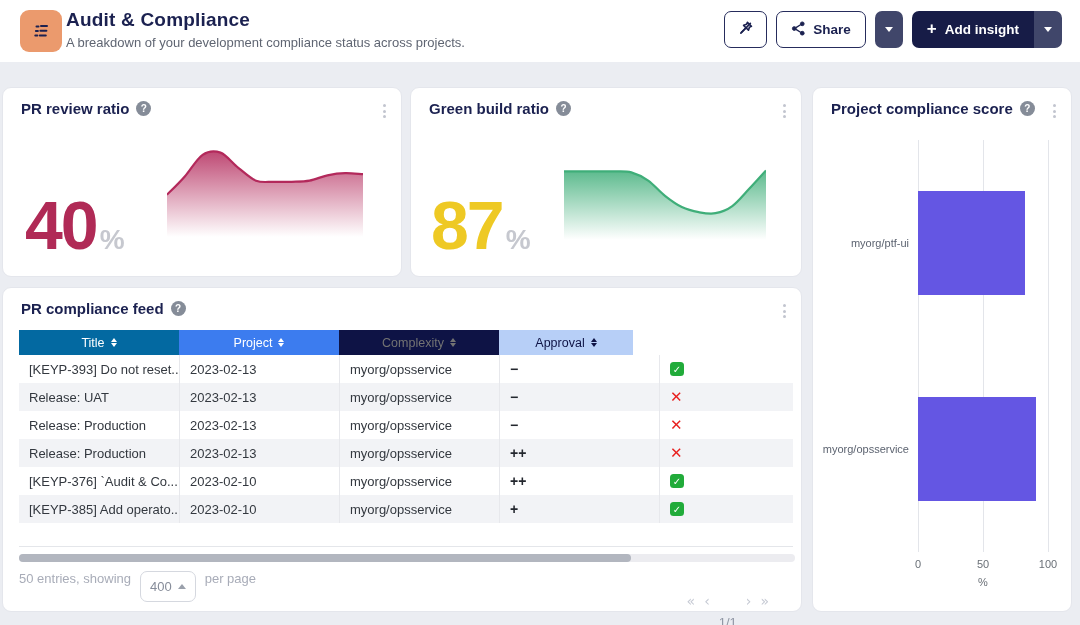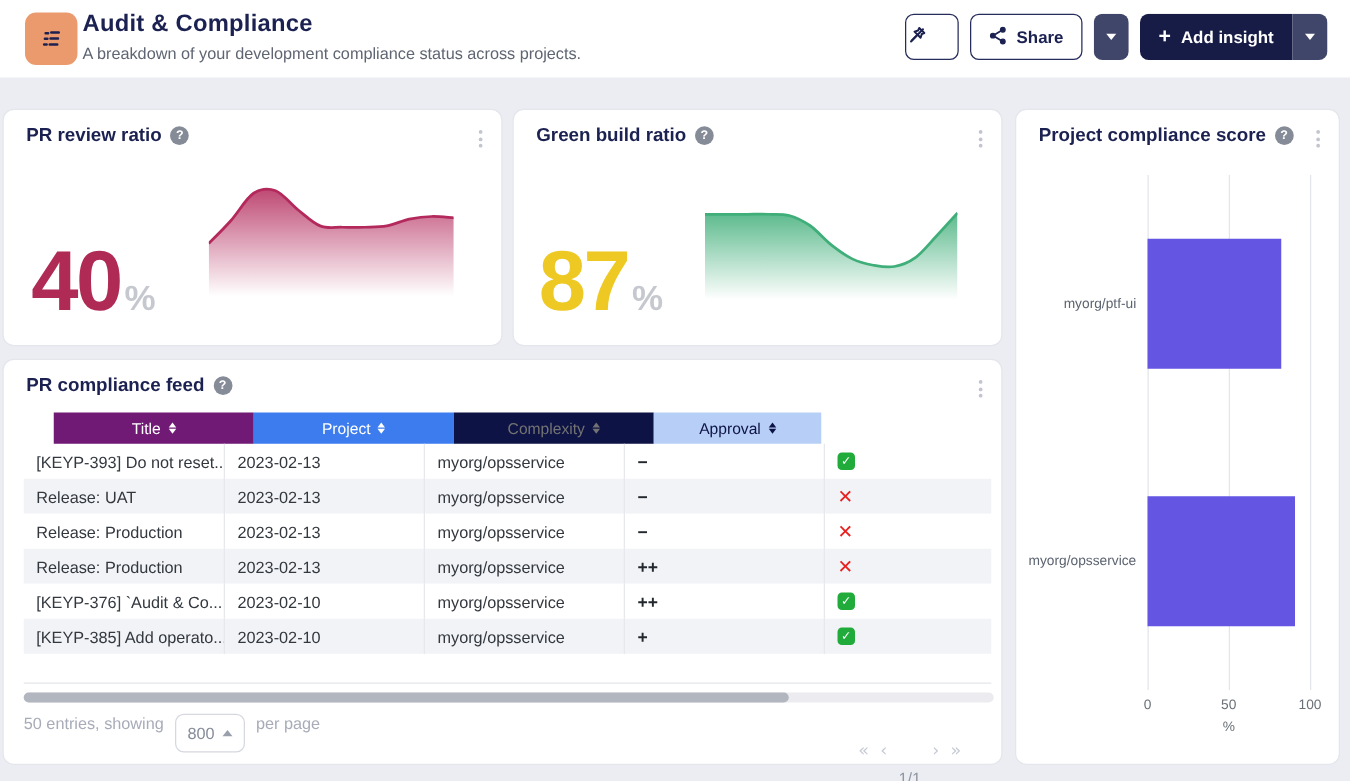--- a/index.html
+++ b/index.html
@@ -8,21 +8,21 @@
 
   
   .topbar { position:absolute; left:0; top:0; width:1080px; height:62px; background:#ffffff; }
   .app-icon { position:absolute; left:20px; top:10px; width:42px; height:42px; border-radius:9px;
               background:#eb9a6d; display:flex; align-items:center; justify-content:center; }
   .page-title { position:absolute; left:66px; top:9px; font-size:19px; font-weight:700; color:#1b2150; letter-spacing:.2px; }
   .page-subtitle { position:absolute; left:66px; top:35px; font-size:13px; color:#5f6572; }
 
   .topbar-actions { position:absolute; right:18px; top:11px; display:flex; gap:9px; align-items:center; }
   .btn-light { height:37px; background:#fff; border:1px solid #262c5c; border-radius:7px;
-               display:flex; align-items:center; gap:7px;
+               display:flex; align-items:center; justify-content:center; gap:7px;
                color:#1b2150; font-size:13.5px; font-weight:700; cursor:pointer; padding:0 14px; }
   .btn-icon-only { width:43px; padding:0; }
   .btn-group { display:flex; height:37px; border-radius:7px; overflow:hidden; cursor:pointer; }
   .btn-dark { background:#171c47; color:#fff; font-size:13.5px; font-weight:700;
               display:flex; align-items:center; gap:8px; padding:0 15px; }
   .btn-caret { background:#40466a; width:28px; display:flex; align-items:center; justify-content:center; }
   .caret-down { width:0; height:0; border-left:4.5px solid transparent; border-right:4.5px solid transparent;
                 border-top:5.5px solid #ffffff; }
   .plus-glyph { font-size:17px; font-weight:700; line-height:1; margin-top:-2px; }
 
@@ -227,21 +227,21 @@
     <span class="help-icon">?</span>
   </div>
   <div class="kebab">
       <i></i>
       <i></i>
       <i></i>
     </div>
 
   <div class="feed-table">
     <div class="thead" id="feed-thead">
-        <div class="th" style="width: 160px; background: #701a75; color: rgb(255, 255, 255); margin-left: 24px;">
+        <div class="th" style="width: 160px; background: #0369a1; color: rgb(255, 255, 255);">
           <span>Title</span>
           <span class="sort-both">
             <span class="tri-up"></span>
             <span class="tri-down"></span>
           </span>
         </div>
         <div class="th" style="width: 160px; background: rgb(60, 124, 239); color: rgb(255, 255, 255);">
           <span>Project</span>
           <span class="sort-both">
             <span class="tri-up"></span>
@@ -322,21 +322,21 @@
   </div>
 
   <div class="table-bottom-line"></div>
   <div class="hscroll-rail">
     <div class="hscroll-thumb"></div>
   </div>
 
   <div class="feed-footer">
     <span>50 entries, showing</span>
     <span class="page-size-select">
-      <span>800</span>
+      <span>400</span>
       <span class="tri-up-sm"></span>
     </span>
     <span>per page</span>
     <span class="pagination">
       <span class="pg-btn">«</span>
       <span class="pg-btn">‹</span>
       <span class="page-indicator">1/1</span>
       <span class="pg-btn">›</span>
       <span class="pg-btn">»</span>
     </span>

